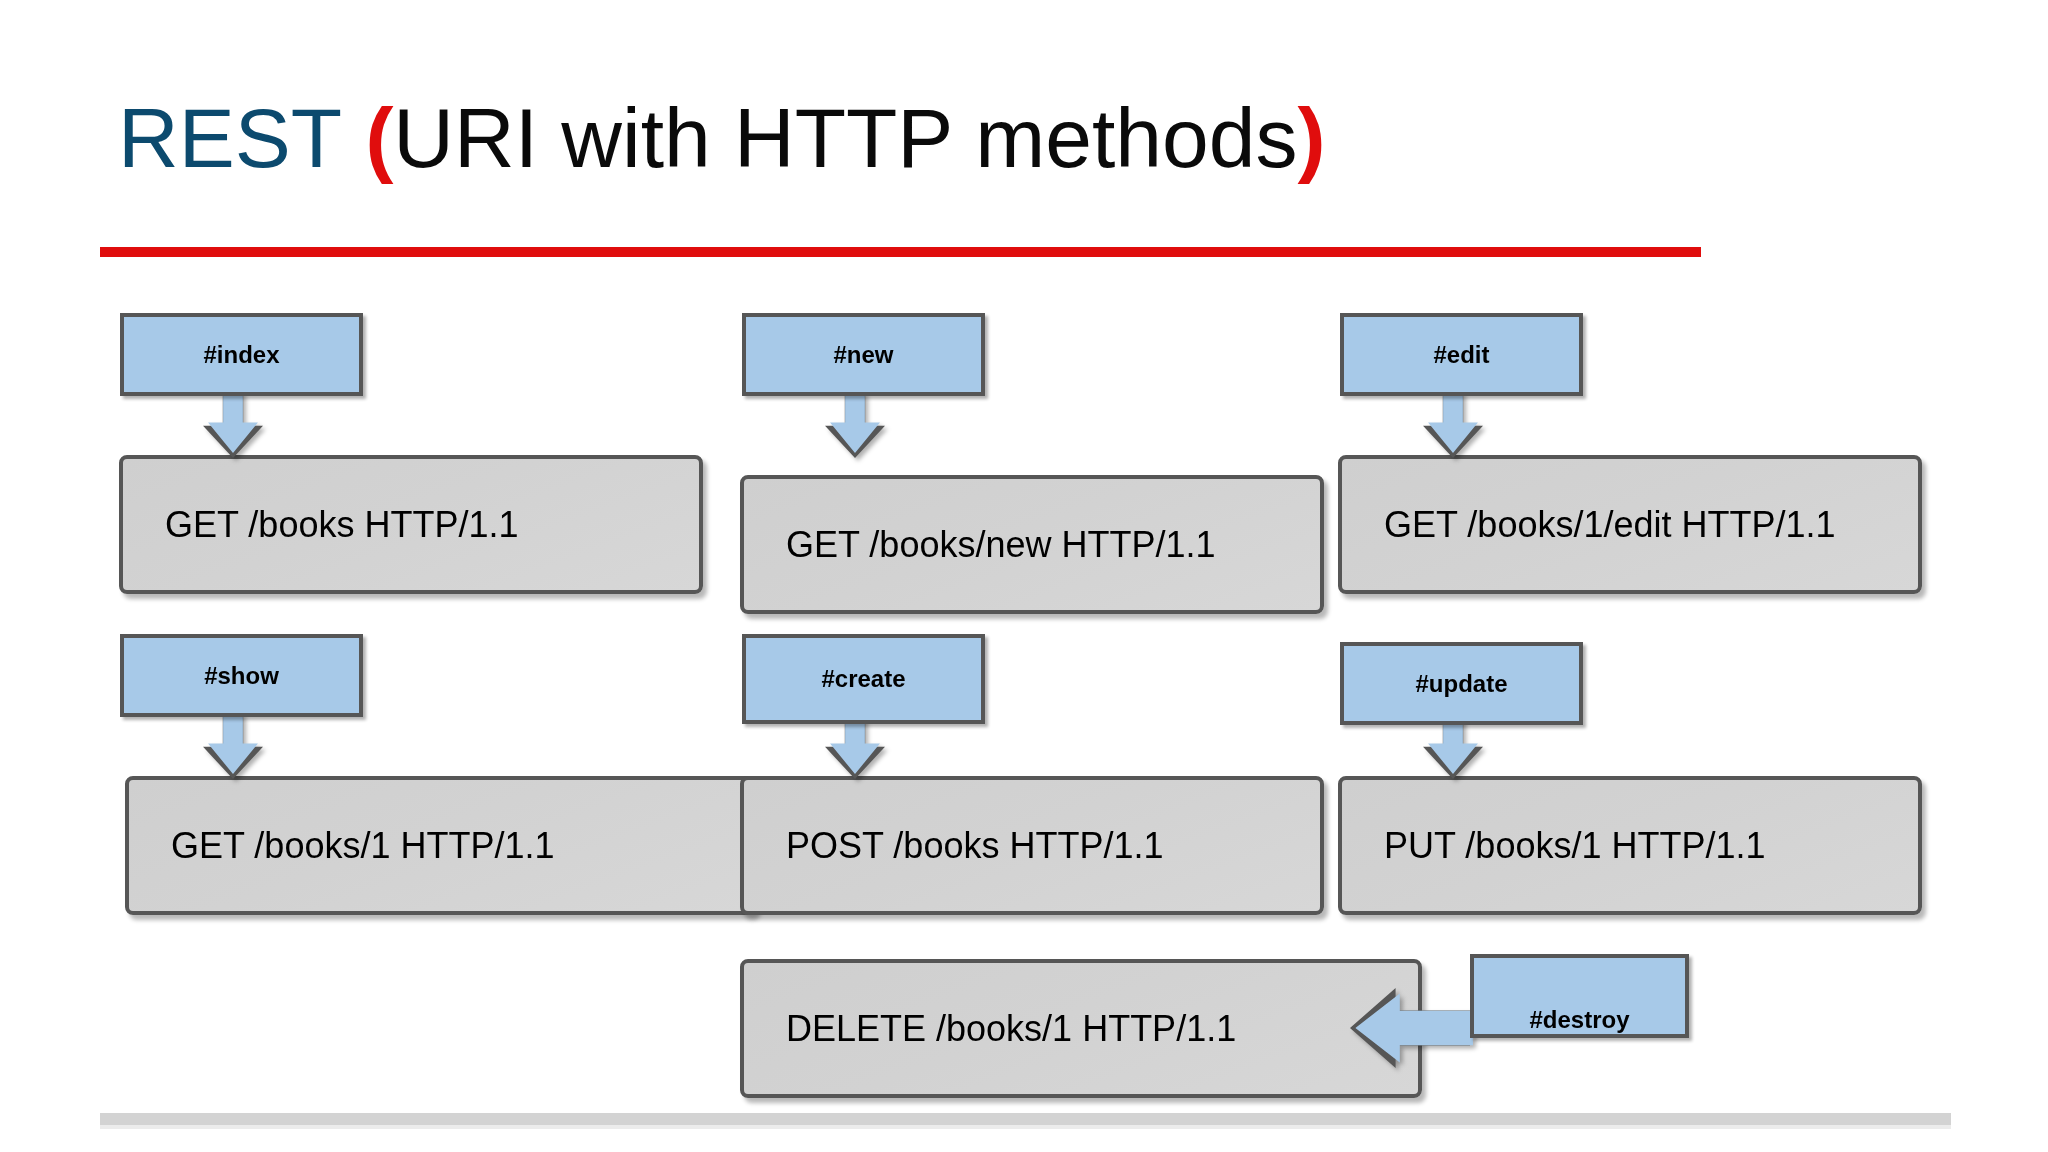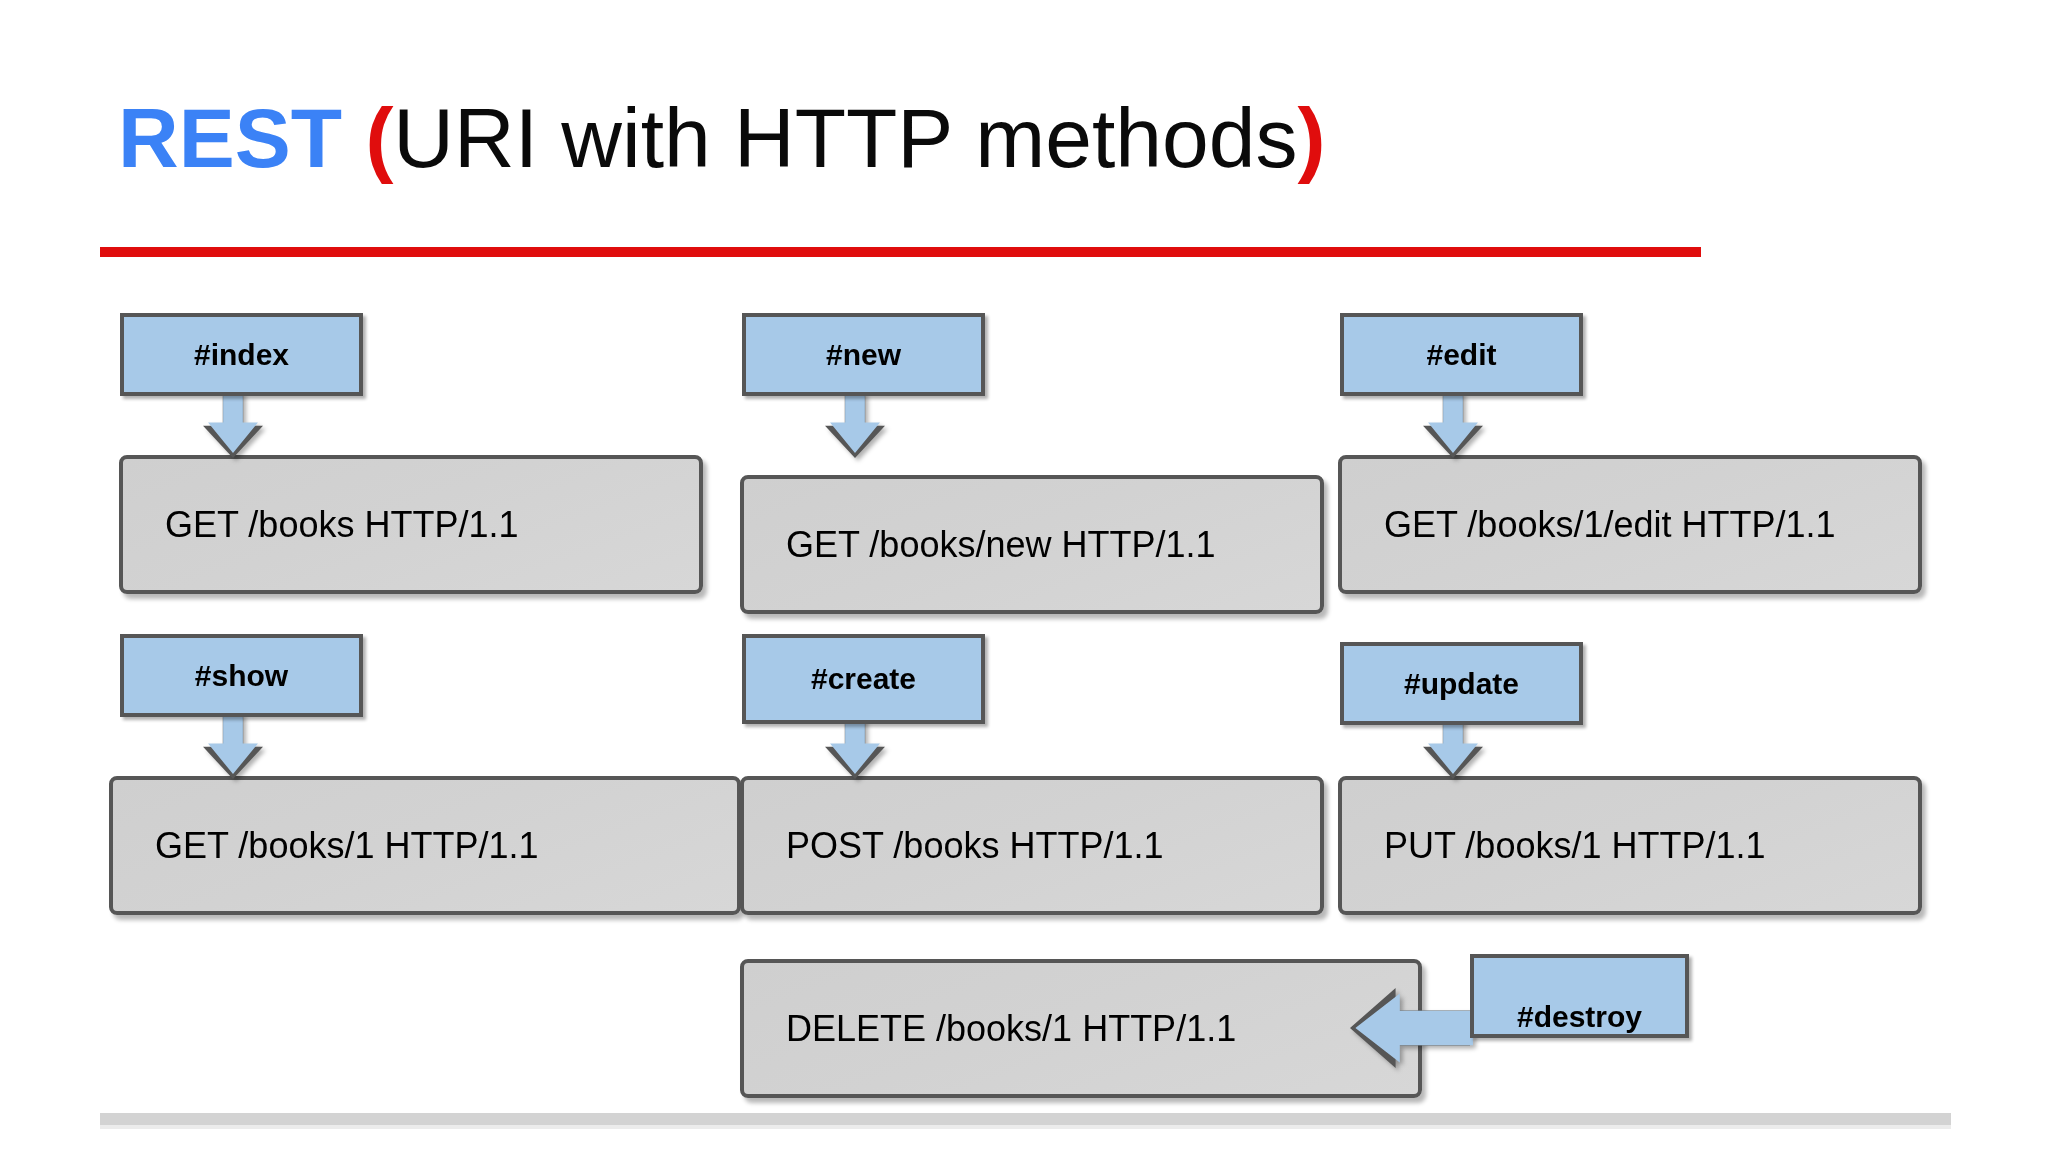--- a/index.html
+++ b/index.html
@@ -12,21 +12,21 @@
   }
   
   #slide{position:absolute;inset:0;background:#fff;}
 
   
   #title{
     position:absolute;left:118px;top:94px;
     font-size:84px;font-weight:400;line-height:1.05;
     white-space:nowrap;color:#000;
   }
-  #title .rest{color:#3b82f6;font-weight:bold;}
+  #title .rest{color:#0c4a6e;font-weight:normal;}
   #title .paren{color:#e00d0d;font-weight:bold;}
   #title .mid{color:#0a0a0a;font-weight:400;}
 
   #title-rule{
     position:absolute;left:100px;top:247px;
     width:1601px;height:10px;background:#e00d0d;
   }
 
   
   #footer-bar{
@@ -40,21 +40,21 @@
 
   
   .unit{position:absolute;}
 
   .label-box{
     position:absolute;
     background:#a7c9e8;
     border:4px solid #565656;
     box-sizing:border-box;
     display:flex;align-items:center;justify-content:center;
-    font-weight:bold;font-size:30px;color:#000;
+    font-weight:bold;font-size:24px;color:#000;
     box-shadow:3px 3px 3px rgba(0,0,0,0.30);
     z-index:3;
   }
 
   
   .down-arrow{
     position:absolute;
     width:60px;height:62px;
     z-index:2;
     filter:drop-shadow(3px 3px 2px rgba(0,0,0,0.30));
@@ -152,21 +152,21 @@
   </div>
 
   <div class="unit">
     <div class="label-box" style="left:120px;top:634px;width:243px;height:83px;">
       <span>#show</span>
     </div>
     <div class="down-arrow" style="left:203px;top:717px;">
       <div class="outer"></div>
         <div class="inner"></div>
     </div>
-    <div class="req-box" style="left:109px;top:776px;width:632px;height:139px;">
+    <div class="req-box" style="left:125px;top:776px;width:632px;height:139px;">
       <span>GET /books/1 HTTP/1.1</span>
     </div>
   </div>
 
   <div class="unit">
     <div class="label-box" style="left:742px;top:634px;width:243px;height:90px;">
       <span>#create</span>
     </div>
     <div class="down-arrow" style="left:825px;top:717px;">
       <div class="outer"></div>

